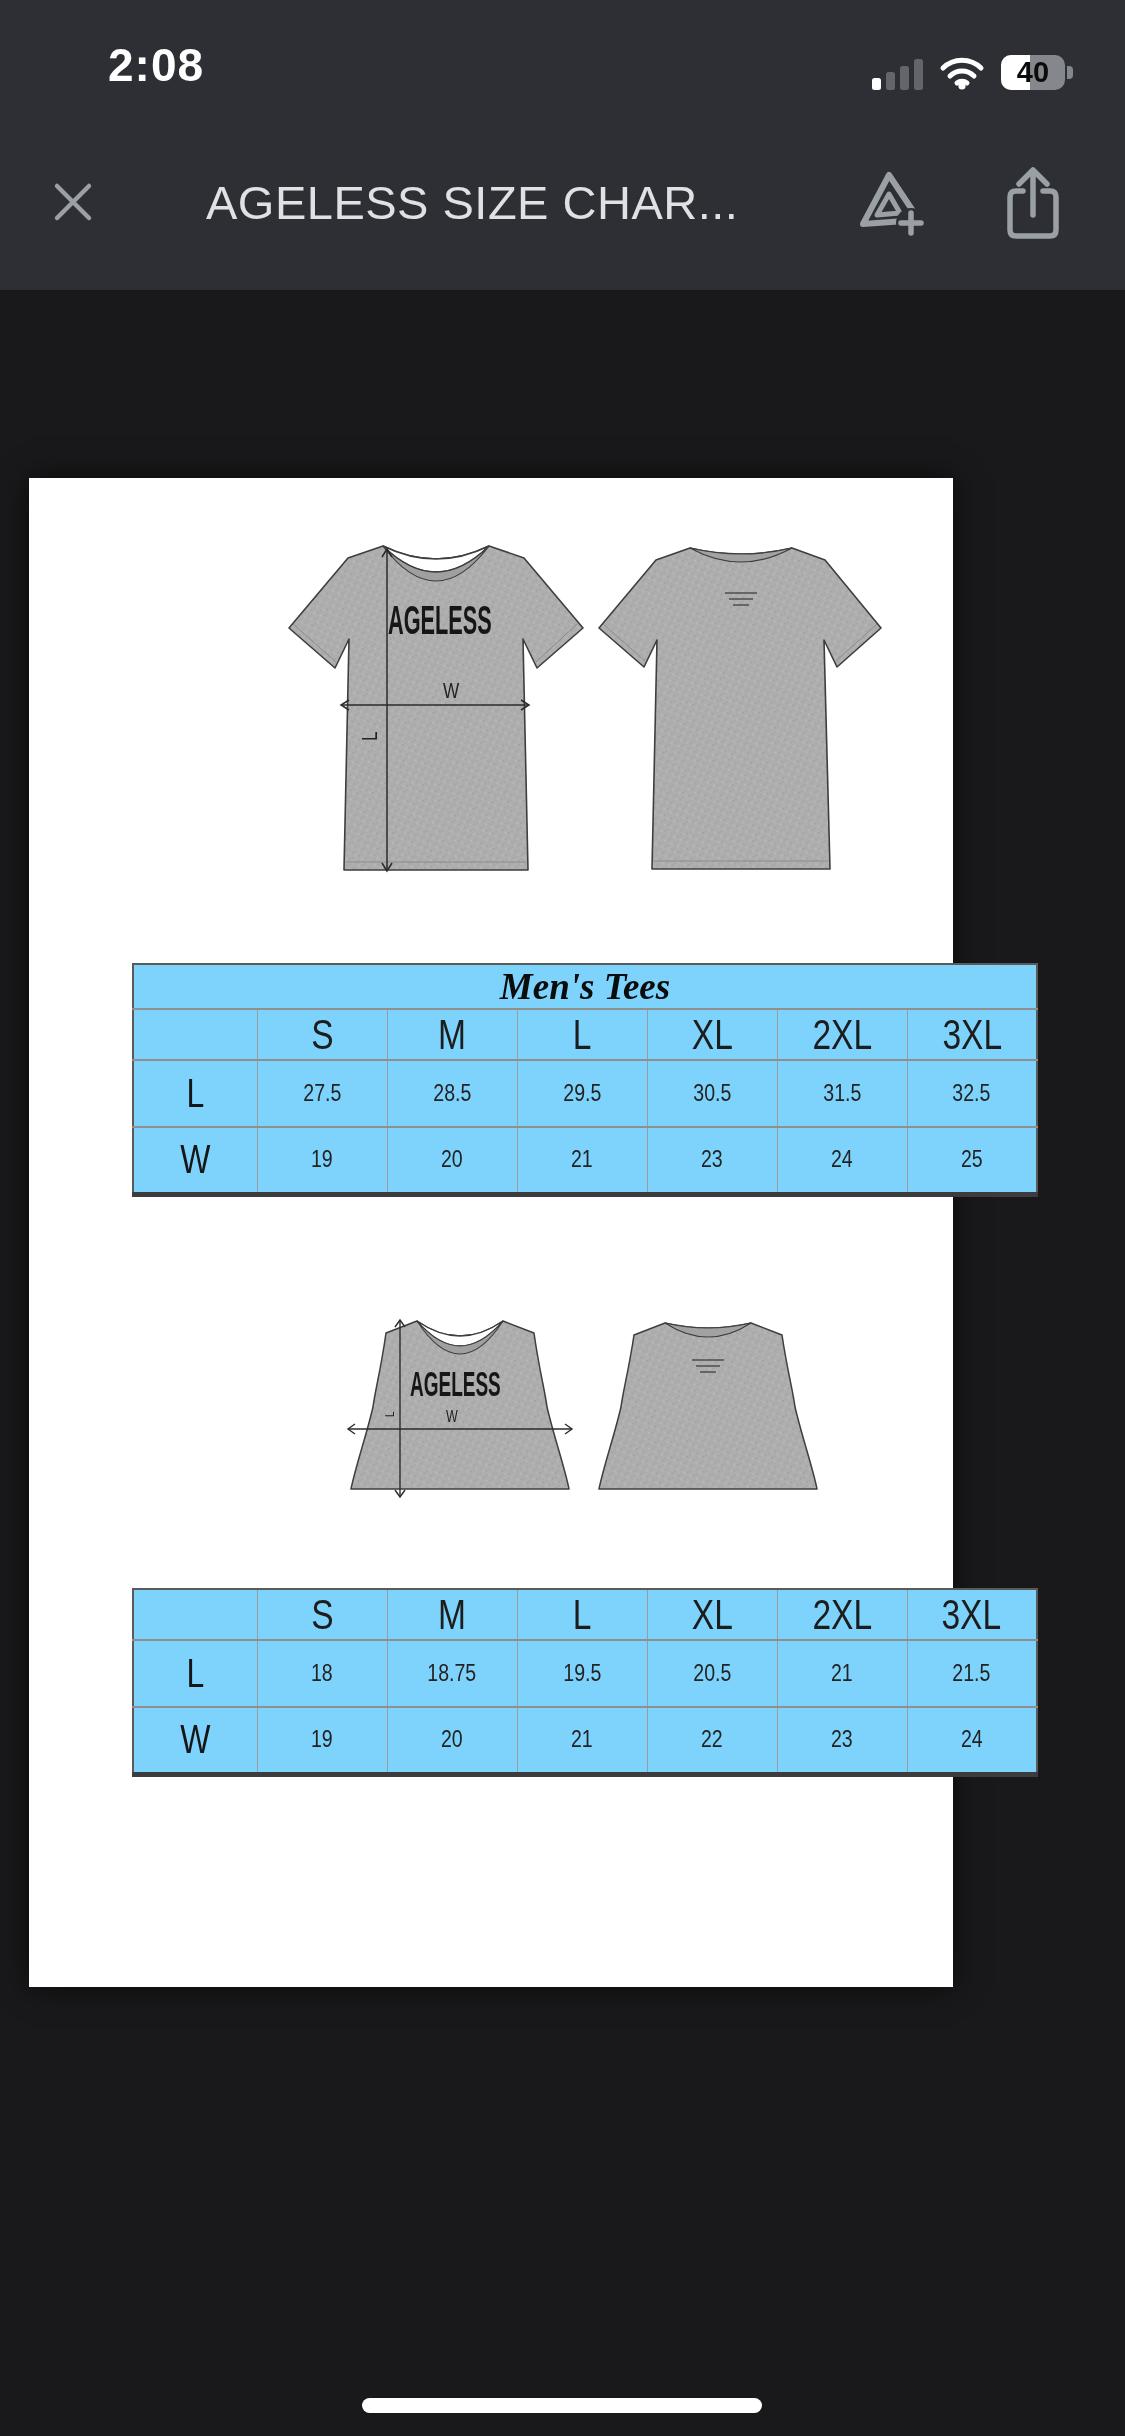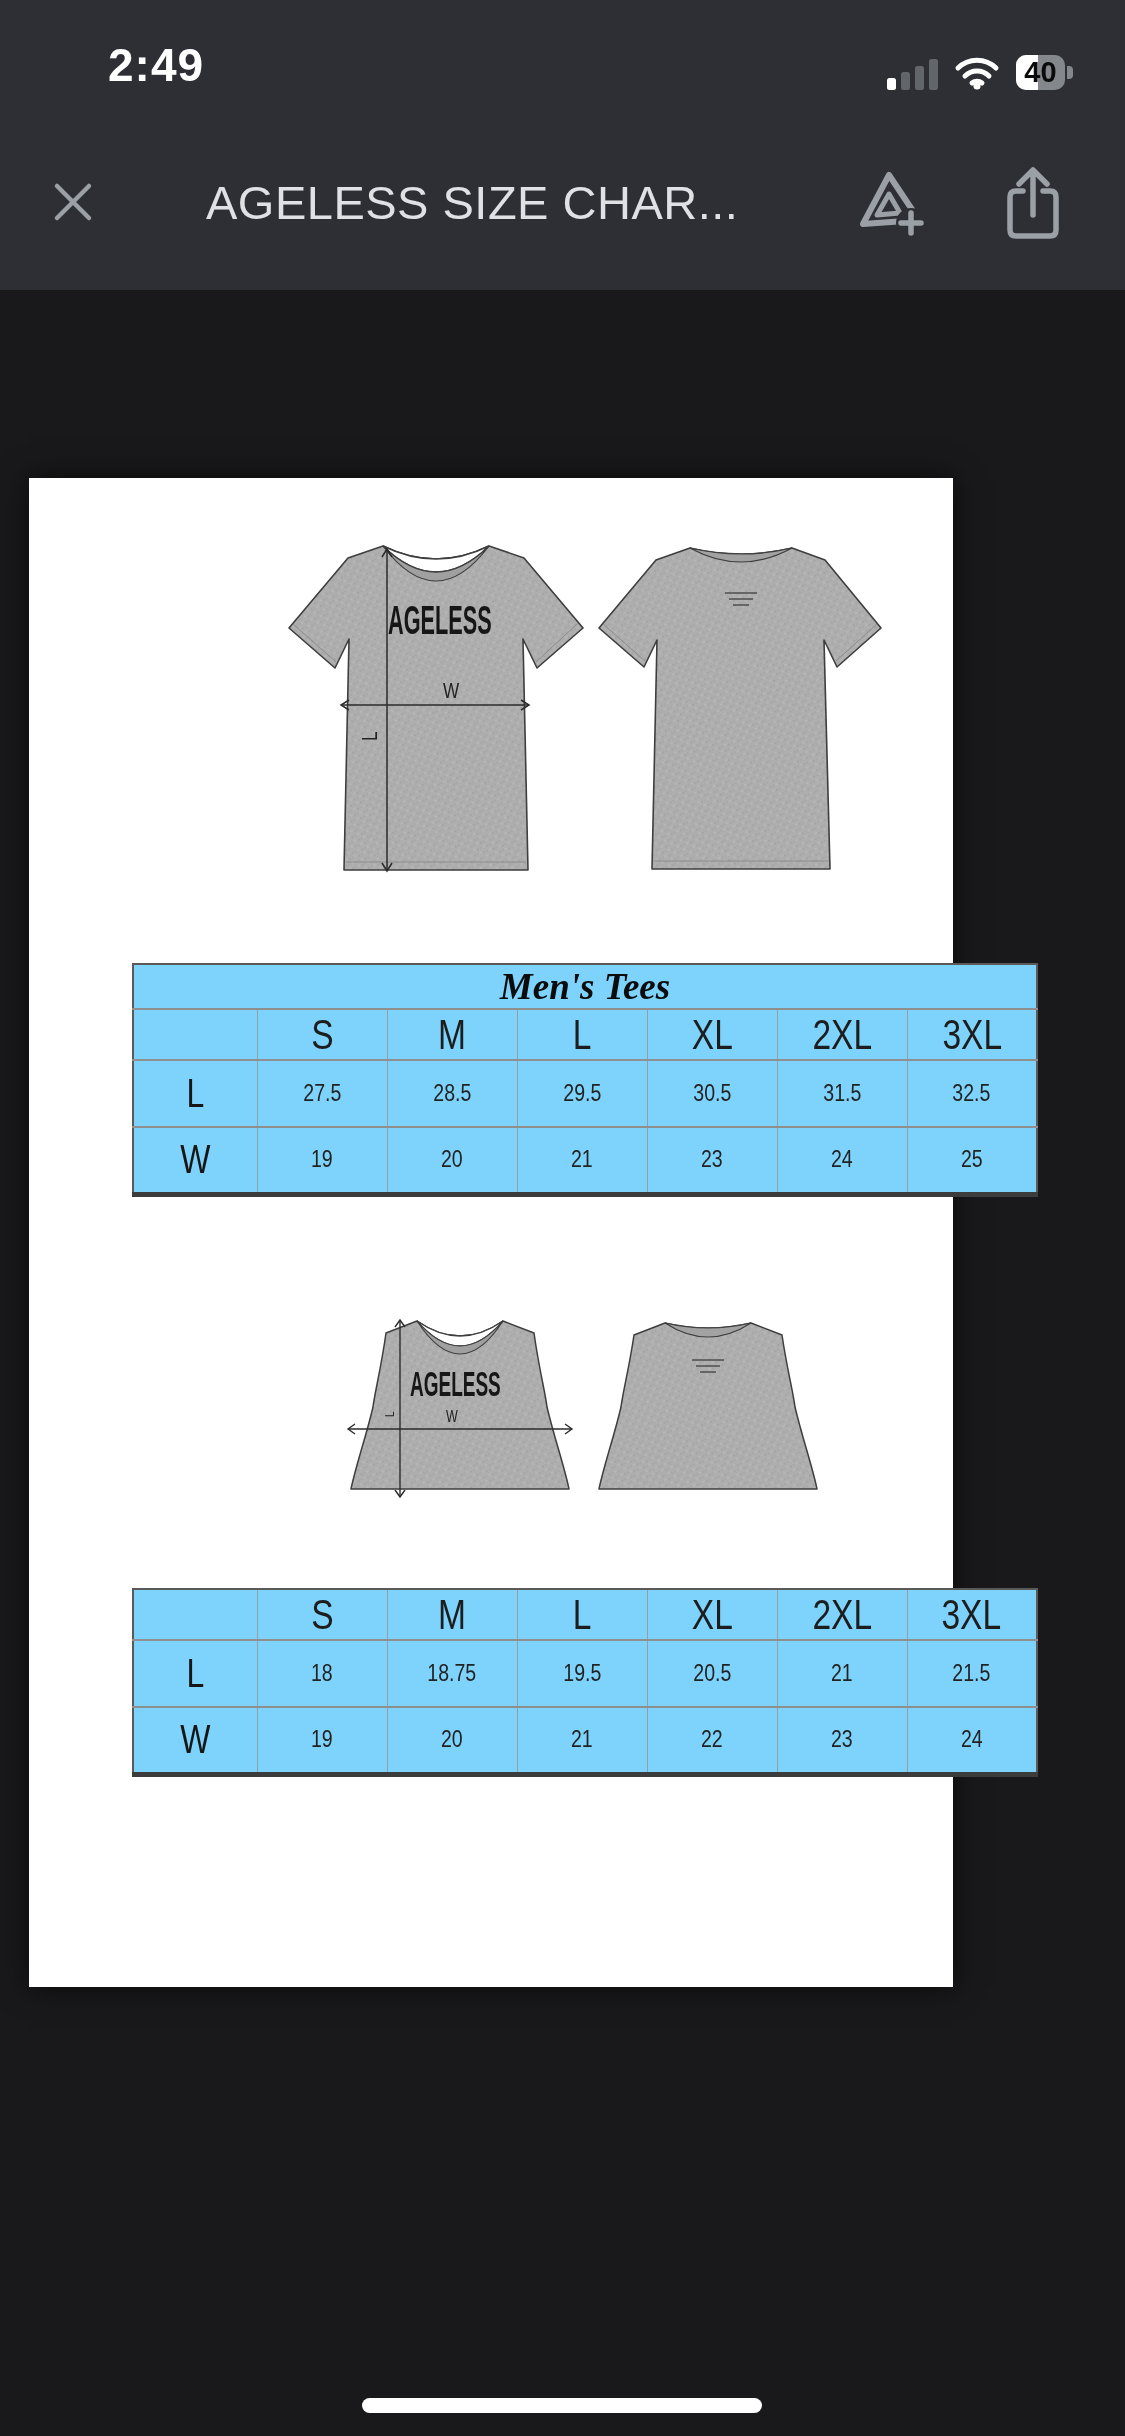--- a/index.html
+++ b/index.html
@@ -10,21 +10,21 @@
   .chrome { position:absolute; top:0; left:0; width:1125px; height:290px; background:#2d2f34; z-index:5; }
   .status-bar { height:100px; display:flex; align-items:flex-end; justify-content:space-between; padding:0 60px 8px 108px; }
   .time { color:#ffffff; font-size:46px; font-weight:700; letter-spacing:1px; }
   .status-right { display:flex; align-items:flex-end; gap:16px; padding-bottom:2px; }
   .signal { display:flex; align-items:flex-end; gap:5px; height:32px; }
   .signal i { display:block; width:9px; border-radius:2.5px; background:#62656a; }
   .signal i:nth-child(1){ height:12px; background:#ffffff; }
   .signal i:nth-child(2){ height:18px; }
   .signal i:nth-child(3){ height:24px; }
   .signal i:nth-child(4){ height:31px; }
-  .battery { position:relative; width:49px; height:35px; border-radius:10px; background:#84878b; overflow:visible; }
+  .battery { position:relative; width:64px; height:35px; border-radius:10px; background:#84878b; overflow:visible; }
   .battery-fill { position:absolute; left:0; top:0; bottom:0; width:45%; background:#ffffff; border-radius:10px 0 0 10px; }
   .battery-num { position:absolute; inset:0; display:flex; align-items:center; justify-content:center; font-size:29px; font-weight:700; color:#0b0b0b; }
   .battery:after { content:""; position:absolute; right:-8px; top:11px; width:6px; height:13px; background:#84878b; border-radius:0 4px 4px 0; }
 
   .nav-bar { height:190px; display:flex; align-items:center; padding:14px 60px 0 50px; }
   .icon-btn { background:none; border:none; cursor:pointer; display:flex; align-items:center; justify-content:center; }
   .nav-title { flex:1; margin-left:110px; color:#dfe1e5; font-size:47px; font-weight:400; letter-spacing:0.5px; white-space:nowrap; overflow:hidden; }
   .nav-actions { display:flex; align-items:center; gap:72px; }
 
   
@@ -69,21 +69,21 @@
       <rect x="2" y="4.6" width="2" height="1.5" fill="#a6a6a6"></rect>
       <rect x="5.2" y="0.4" width="1.5" height="1.3" fill="#b3b3b3"></rect>
     </pattern>
   </defs>
 </svg>
 
 <div class="screen">
 
   <div class="chrome">
     <div class="status-bar">
-      <span class="time">2:49</span>
+      <span class="time">2:08</span>
       <div class="status-right">
         <div class="signal">
             <i></i>
             <i></i>
             <i></i>
             <i></i>
           </div>
         <svg width="46" height="35" viewBox="0 0 46 35">
           <path d="M4,13 A27,27 0 0 1 42,13" fill="none" stroke="#ffffff" stroke-width="5" stroke-linecap="round"></path>
           <path d="M11,21 A17,17 0 0 1 35,21" fill="none" stroke="#ffffff" stroke-width="5" stroke-linecap="round"></path>

